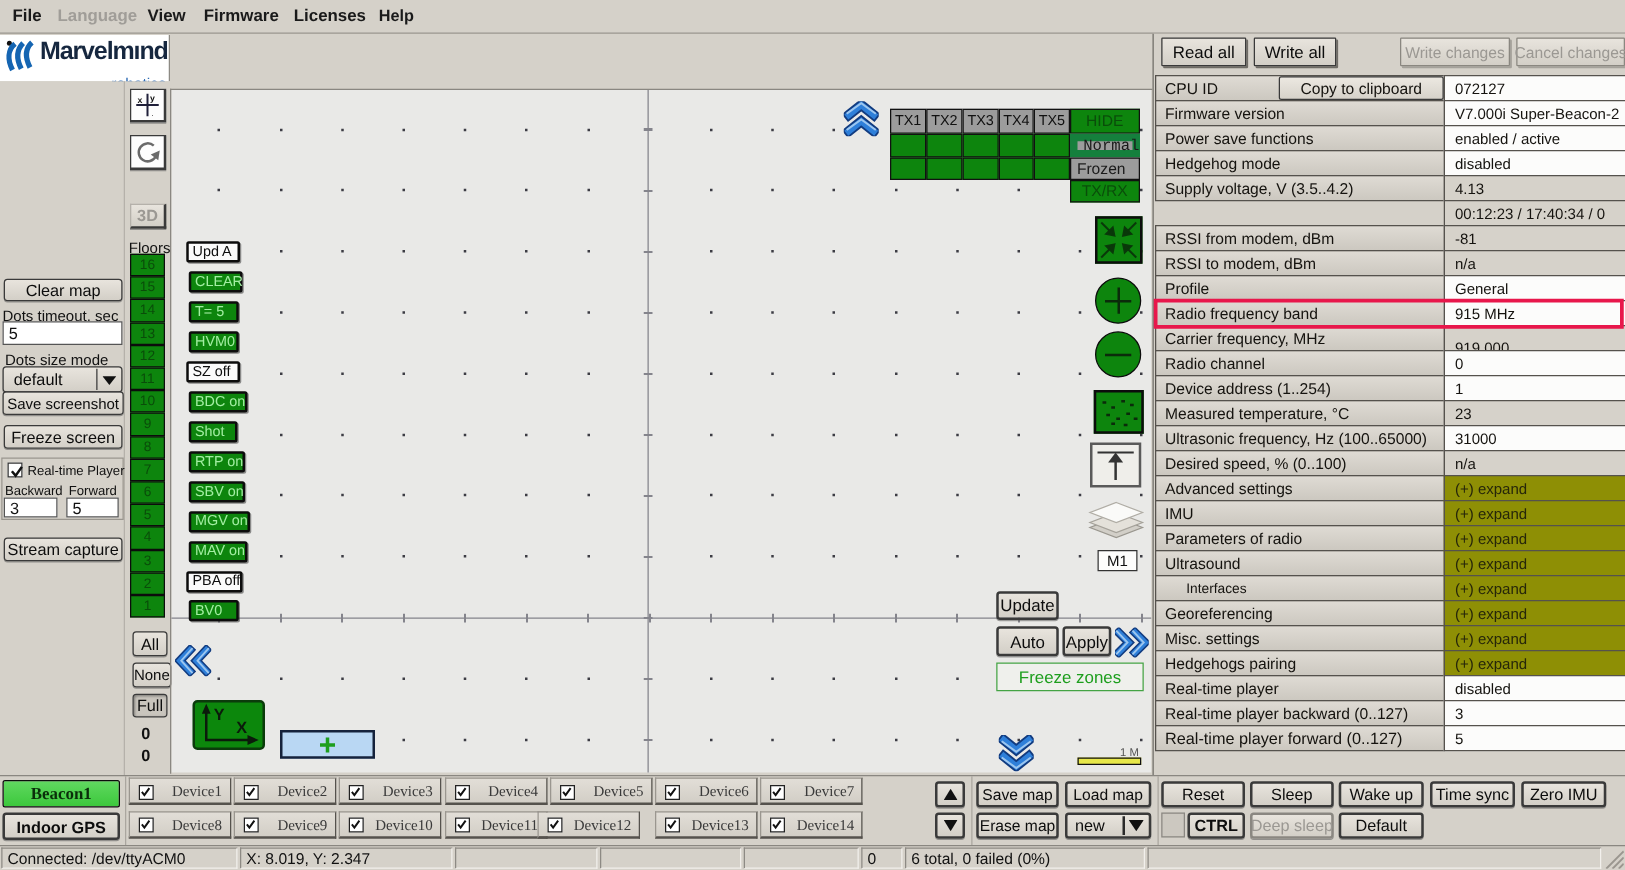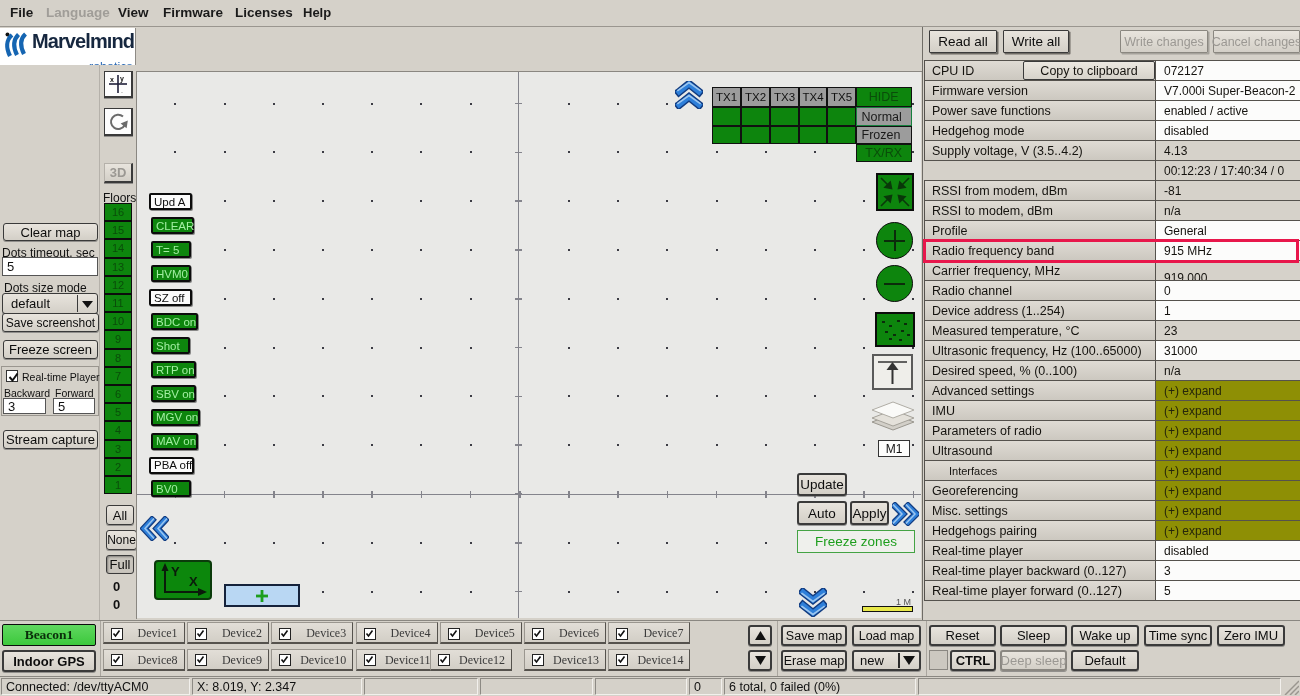--- a/index.html
+++ b/index.html
@@ -344,21 +344,21 @@
     <div class="abs" style="left:633px;top:15px;width:28.5px;height:20px;background:#9c9c9c;border:1px solid #111;font-size:11.5px;color:#111;display:flex;align-items:center;padding-left:3px;">TX3</div>
     <div class="abs" style="left:633px;top:35px;width:28.5px;height:19px;background:#0d850d;border:1px solid #111;"></div>
     <div class="abs" style="left:633px;top:54px;width:28.5px;height:18px;background:#0d850d;border:1px solid #111;"></div>
     <div class="abs" style="left:661.5px;top:15px;width:28.5px;height:20px;background:#9c9c9c;border:1px solid #111;font-size:11.5px;color:#111;display:flex;align-items:center;padding-left:3px;">TX4</div>
     <div class="abs" style="left:661.5px;top:35px;width:28.5px;height:19px;background:#0d850d;border:1px solid #111;"></div>
     <div class="abs" style="left:661.5px;top:54px;width:28.5px;height:18px;background:#0d850d;border:1px solid #111;"></div>
     <div class="abs" style="left:690px;top:15px;width:28.5px;height:20px;background:#9c9c9c;border:1px solid #111;font-size:11.5px;color:#111;display:flex;align-items:center;padding-left:3px;">TX5</div>
     <div class="abs" style="left:690px;top:35px;width:28.5px;height:19px;background:#0d850d;border:1px solid #111;"></div>
     <div class="abs" style="left:690px;top:54px;width:28.5px;height:18px;background:#0d850d;border:1px solid #111;"></div>
     <div class="abs" style="left:718.5px;top:15px;width:56.5px;height:20px;background:#0d850d;border:1px solid #111;font-size:12.5px;color:#0a4d0a;display:flex;align-items:center;justify-content:center;">HIDE</div>
-    <div class="abs" style="left:718.5px;top:35px;width:56.5px;height:19px;background:#9c9c9c;border:1px solid #15803d;font-size:12.5px;color:#1a1a1a;display:flex;align-items:center;padding-left:5px;">Normal</div>
+    <div class="abs" style="left:718.5px;top:35px;width:56.5px;height:19px;background:#9c9c9c;border:6px solid #15803d;font-size:12.5px;color:#1a1a1a;display:flex;align-items:center;padding-left:5px;font-family:Liberation Mono, monospace;">Normal</div>
     <div class="abs" style="left:718.5px;top:54px;width:56.5px;height:18px;background:#9c9c9c;border:1px solid #111;font-size:12.5px;color:#1a1a1a;display:flex;align-items:center;padding-left:5px;">Frozen</div>
     <div class="abs" style="left:718.5px;top:72px;width:56.5px;height:18px;background:#0d850d;border:1px solid #111;font-size:12.5px;color:#0a4d0a;display:flex;align-items:center;justify-content:center;">TX/RX</div>
   </div>
 
 <div class="abs" id="rightpanel" style="left:922px;top:27px;width:378px;height:593px;background:#d5d1c9;border-left:1px solid #6f6c66;">
   <div class="btn" style="left:6px;top:3px;width:68px;height:23px;border-width:1.5px;border-radius:1px;box-shadow:1.5px 1.5px 0 #6e6b65;font-size:13.5px;">Read all</div>
   <div class="btn" style="left:80px;top:3px;width:66px;height:23px;border-width:1.5px;border-radius:1px;box-shadow:1.5px 1.5px 0 #6e6b65;font-size:13.5px;">Write all</div>
   <div class="btn dis" style="left:197px;top:3px;width:88px;height:23px;border-width:1.5px;border-radius:1px;border-color:#8a8780;box-shadow:1.5px 1.5px 0 #a5a29b;font-size:12.5px;">Write changes</div>
   <div class="btn dis" style="left:290px;top:3px;width:87px;height:23px;border-width:1.5px;border-radius:1px;border-color:#8a8780;box-shadow:1.5px 1.5px 0 #a5a29b;font-size:12.5px;">Cancel changes</div>
   <div id="proptable" class="abs" style="left:1px;top:33px;width:377px;height:540px;">

